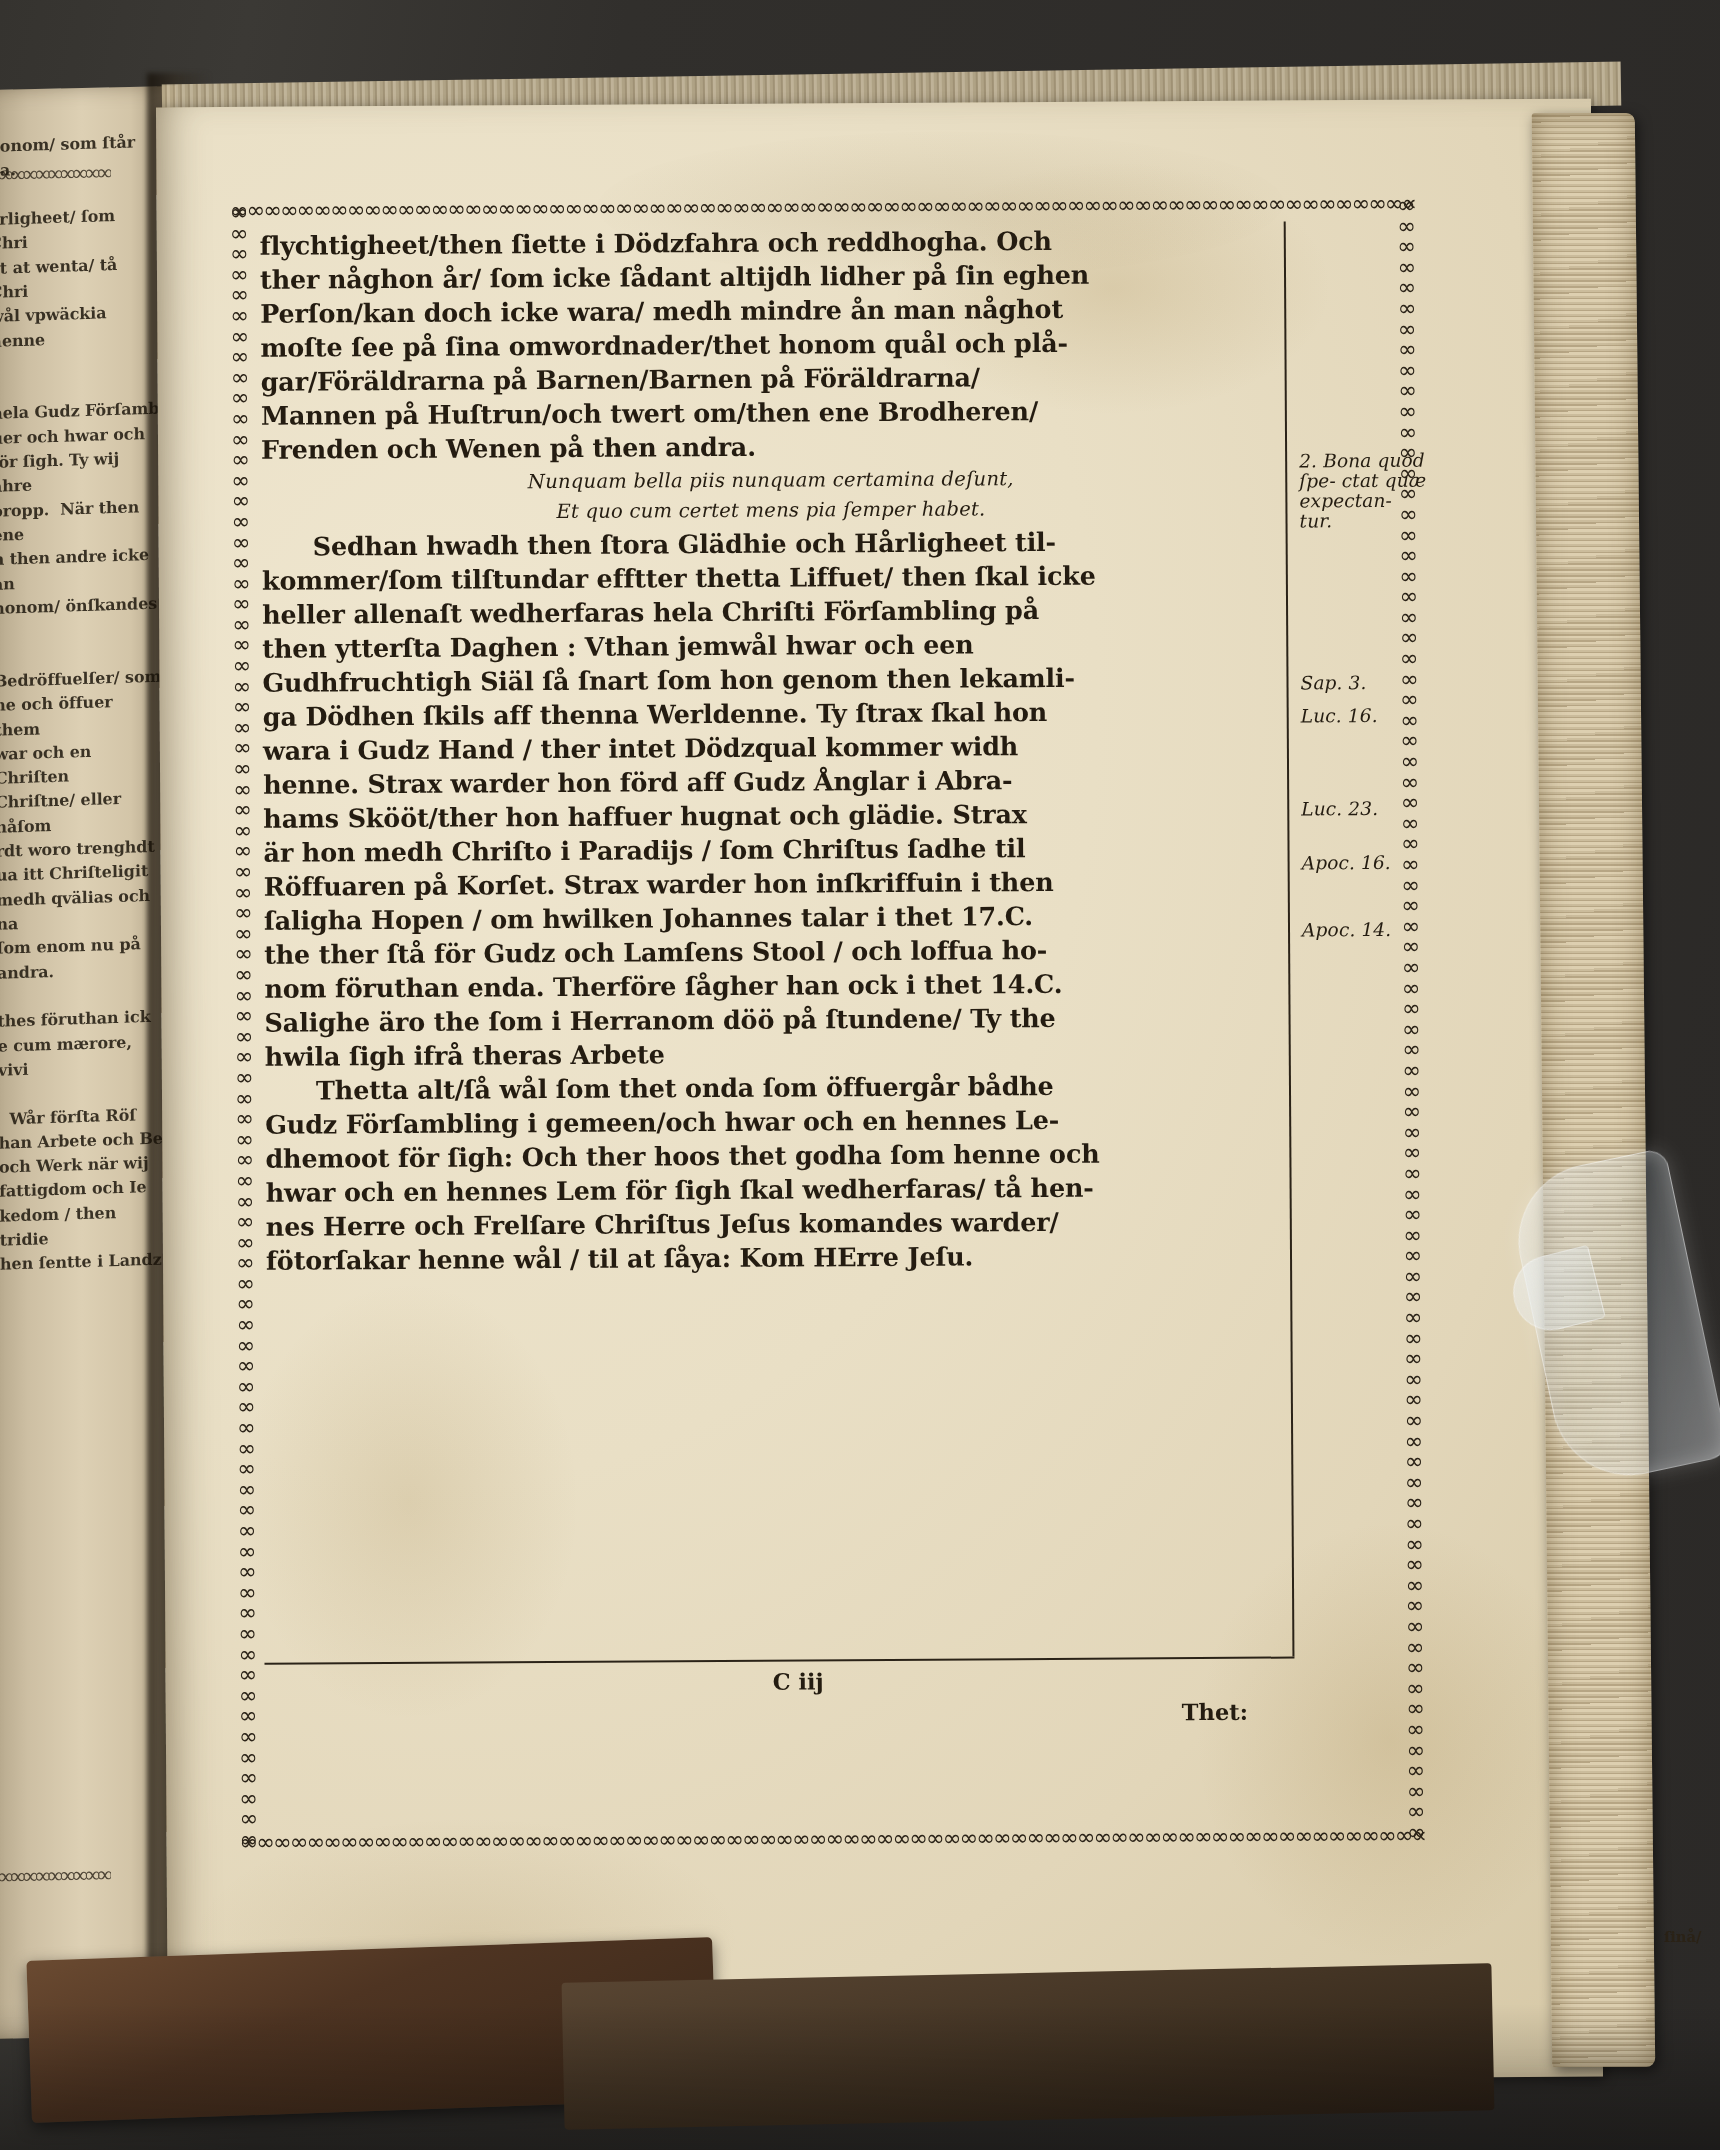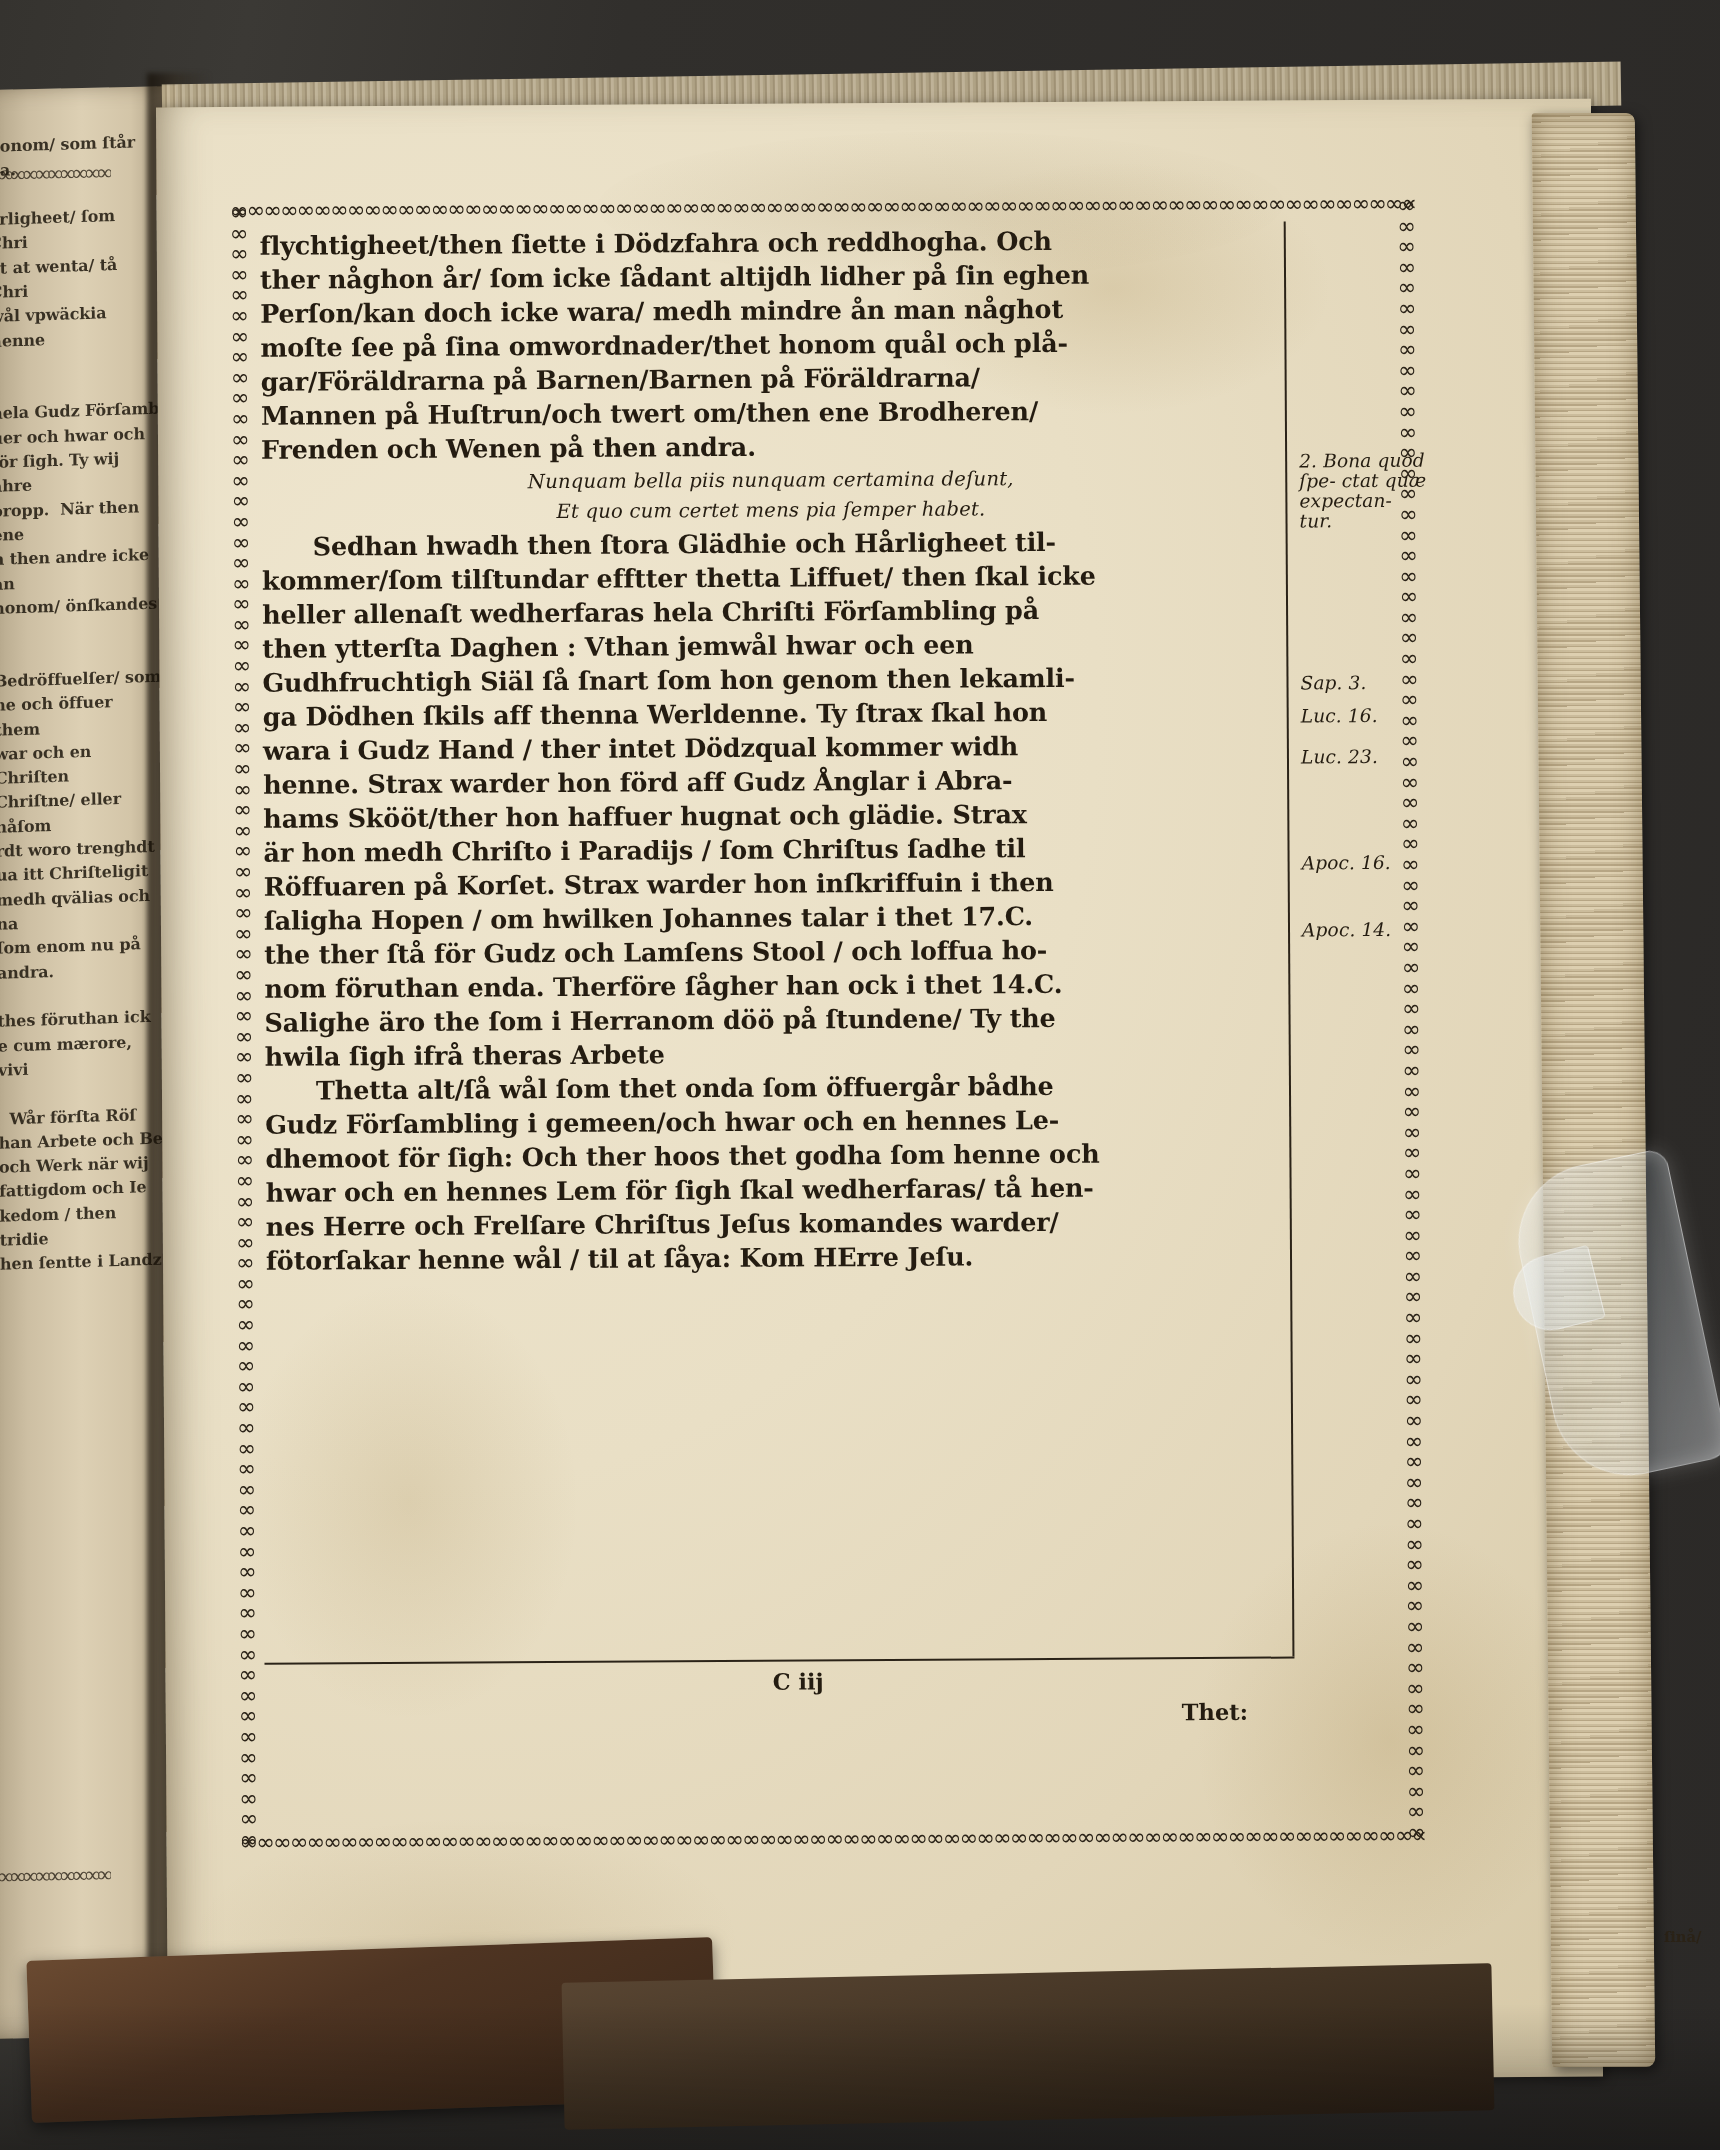--- a/index.html
+++ b/index.html
@@ -621,21 +621,21 @@
       <p class="body-par">fötorſakar henne wål / til at ſåya: Kom HErre Jeſu.</p>
     </div>
 
   </div>
 
   <div class="margin-rule"></div>
   <div class="margin-notes" id="marginNotes">
       <div class="mnote" style="top: 230px;">2. Bona quod ſpe‑ ctat quæ expectan‑ tur.</div>
       <div class="mnote" style="top: 452px;">Sap. 3.</div>
       <div class="mnote" style="top: 485px;">Luc. 16.</div>
-      <div class="mnote" style="top: 526px;">Luc. 23.</div>
+      <div class="mnote" style="top: 578px;">Luc. 23.</div>
       <div class="mnote" style="top: 632px;">Apoc. 16.</div>
       <div class="mnote" style="top: 699px;">Apoc. 14.</div>
     </div>
 
   <div class="foot-rule"></div>
   <div class="signature">C iij</div>
   <div class="catchword">Thet:</div>
 
 </div>
 

